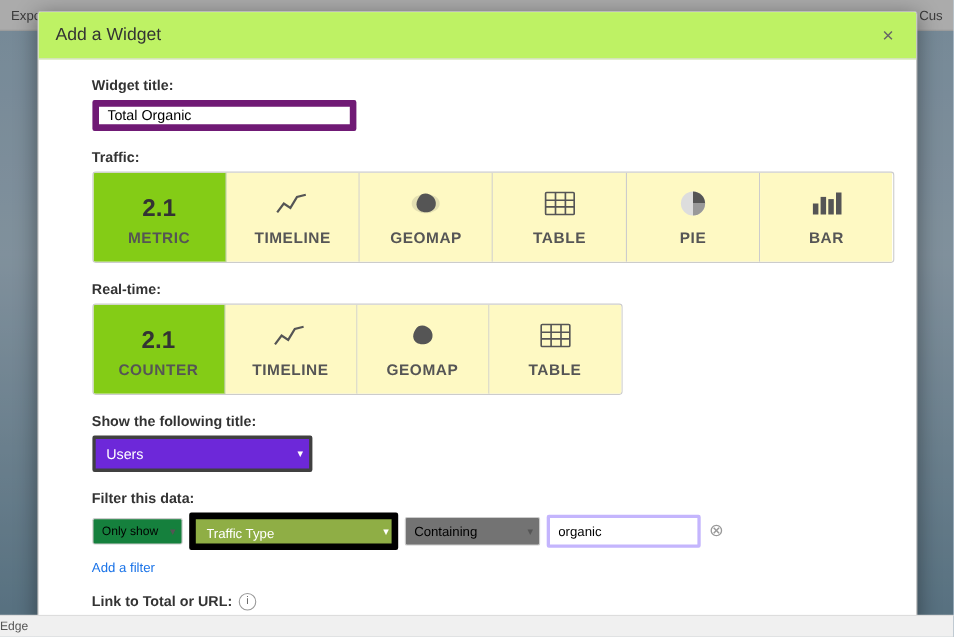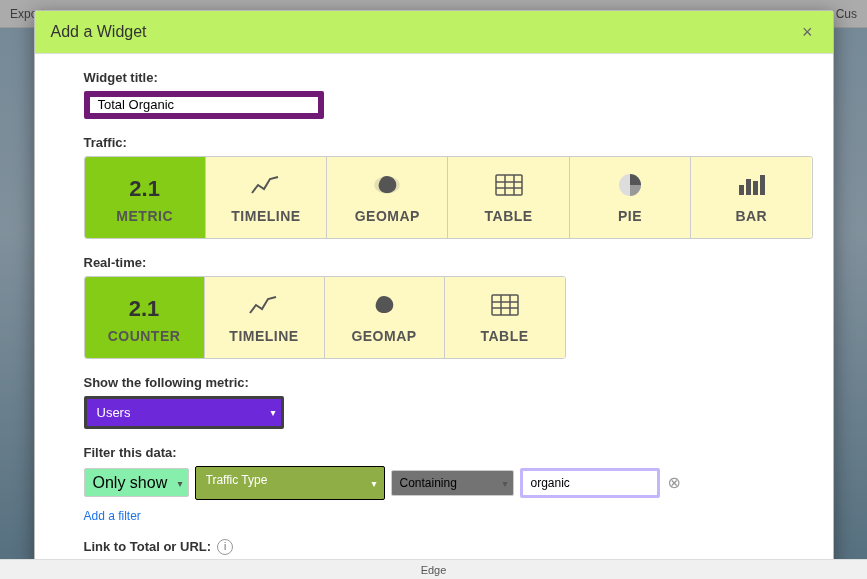--- a/index.html
+++ b/index.html
@@ -212,25 +212,25 @@
 
     .filter-row {
       display: flex;
       align-items: center;
       gap: 6px;
       margin-bottom: 8px;
     }
 
     .filter-select-sm {
       appearance: none;
-      background: #86efac;
+      background: #15803d;
       border: 1px solid #ccc;
       border-radius: 2px;
       padding: 5px 20px 5px 8px;
-      font-size: 16px;
+      font-size: 11px;
       cursor: pointer;
       position: relative;
       outline: none;
     }
 
     .select-wrap {
       position: relative;
       display: inline-block;
     }
 
@@ -242,23 +242,23 @@
       transform: translateY(-50%);
       pointer-events: none;
       font-size: 10px;
       color: #555;
     }
 
     .traffic-select {
       appearance: none;
       background: #8fae45;
       color: #fff;
-      border: 1px solid #000000;
-      border-radius: 2px;
-      padding: 6px 28px 12px 10px;
+      border: 6px solid #000000;
+      border-radius: 2px;
+      padding: 6px 28px 2px 10px;
       font-size: 12px;
       cursor: pointer;
       width: 190px;
       outline: none;
     }
 
     .traffic-select-wrap {
       position: relative;
       display: inline-block;
     }
@@ -351,21 +351,20 @@
     }
 
     .bottom-bar {
       position: absolute;
       bottom: 0; left: 0; right: 0;
       height: 20px;
       background: #f0f0f0;
       border-top: 1px solid #ddd;
       display: flex;
       align-items: center;
-      justify-content: center;
       font-size: 11px;
       color: #555;
     }
   </style>
 </head>
 <body>
 
 <div class="background"></div>
 
 <div class="top-bar">
@@ -495,21 +494,21 @@
                 <line x1="21" y1="4" x2="21" y2="24"></line>
               </svg>
             </span>
             <span class="widget-label">TABLE</span>
           </div>
 
         </div>
       </div>
 
       <div class="form-group">
-        <label class="form-label">Show the following metric:</label>
+        <label class="form-label">Show the following title:</label>
         <div class="metric-select-wrap">
           <select class="metric-select">
             <option>Users</option>
             <option>Sessions</option>
             <option>Pageviews</option>
             <option>Bounce Rate</option>
           </select>
           <span class="metric-select-arrow">▾</span>
         </div>
       </div>

